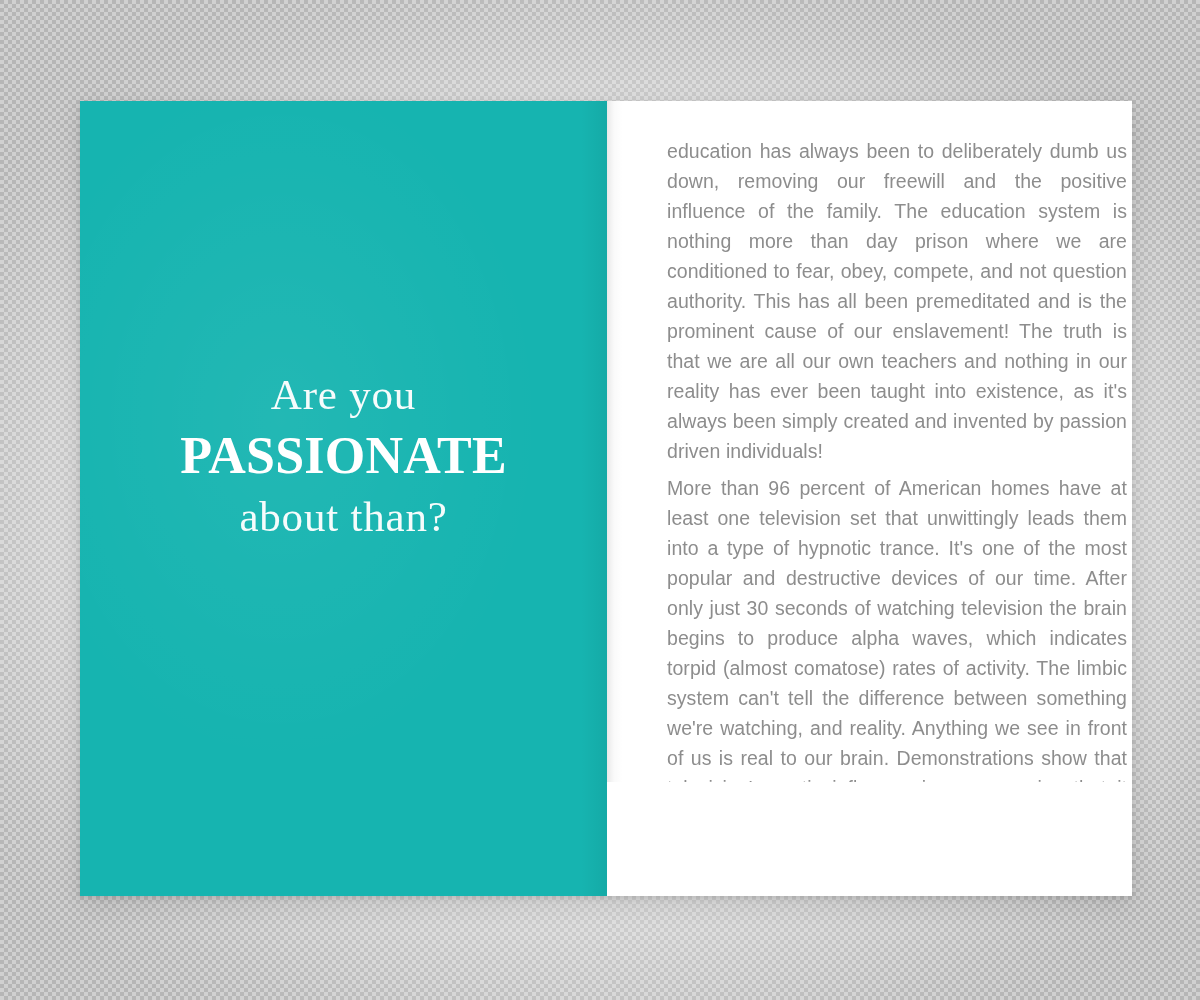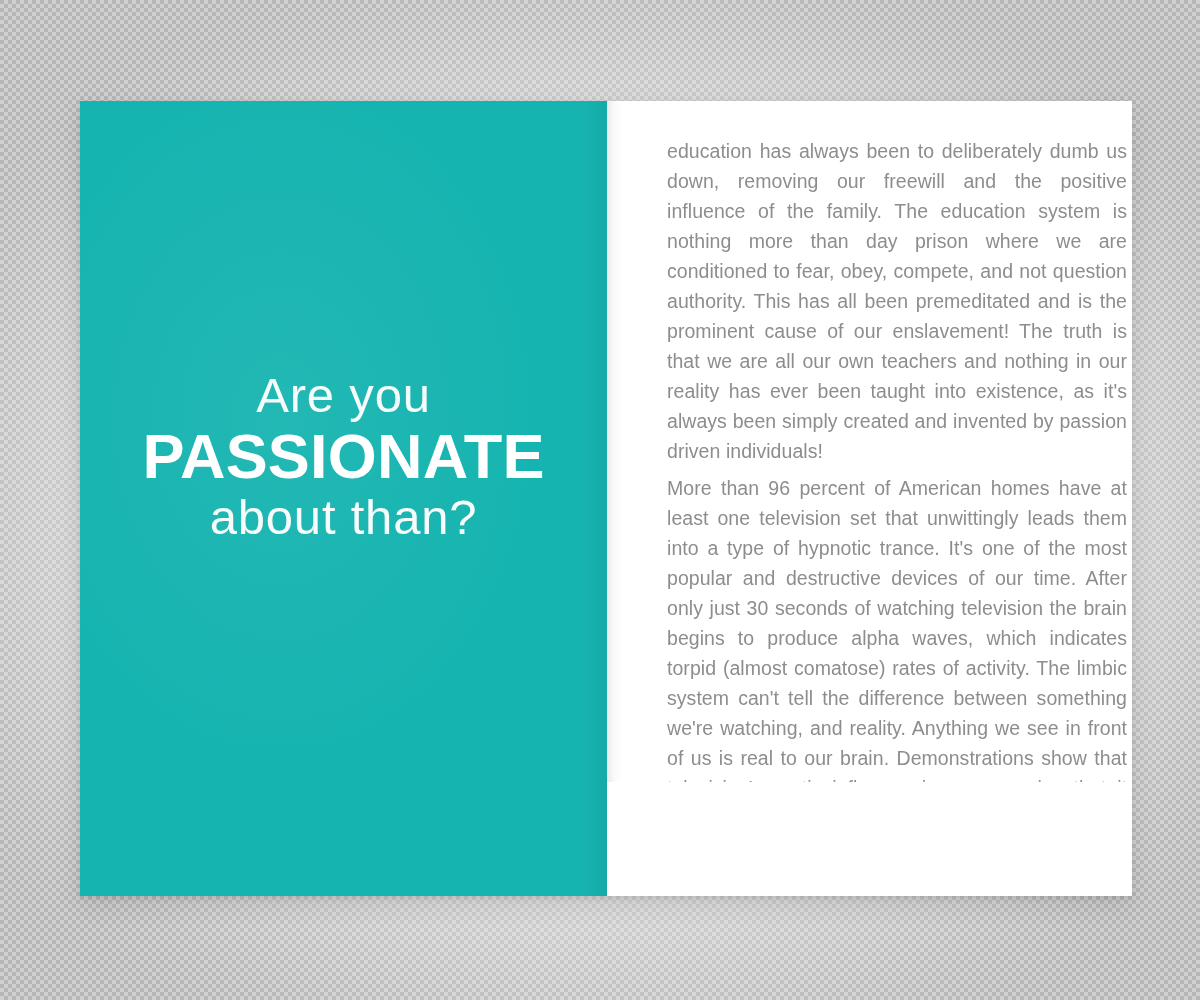--- a/index.html
+++ b/index.html
@@ -96,33 +96,33 @@
     position: relative;
     z-index: 2;
     text-align: center;
     width: 100%;
     padding-bottom: 10px;
     box-sizing: border-box;
     transform: translateY(-38px);
   }
   .hl-thin {
     color: #ffffff;
-    font-family: Liberation Sans, sans-serif;
+    font-family: Liberation Serif, serif;
     font-weight: 300;
-    font-size: 49px;
+    font-size: 43px;
     line-height: 46px;
     letter-spacing: 0.8px;
     opacity: 0.96;
     white-space: nowrap;
   }
   .hl-bold {
     color: #ffffff;
-    font-family: Liberation Sans, sans-serif;
+    font-family: Liberation Serif, serif;
     font-weight: 700;
-    font-size: 63px;
+    font-size: 52px;
     line-height: 76px;
     letter-spacing: 0.2px;
     white-space: nowrap;
   }
 
   
   #right-page {
     position: relative;
     width: 525px;
     height: 681px;

